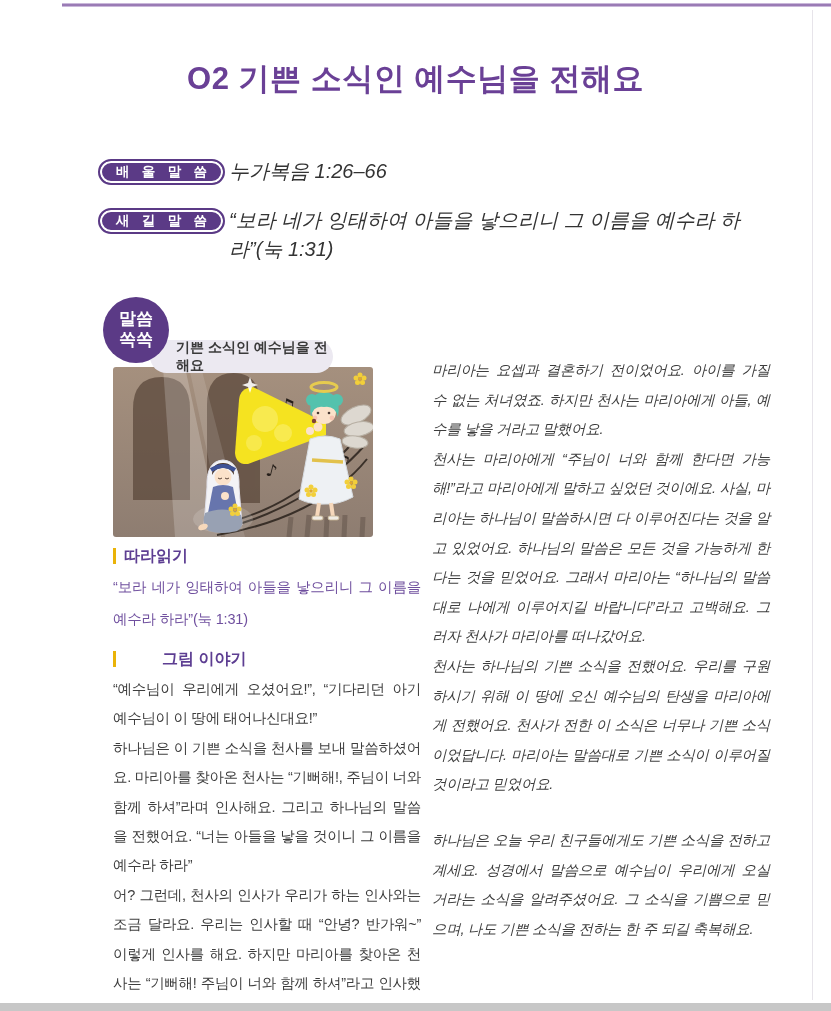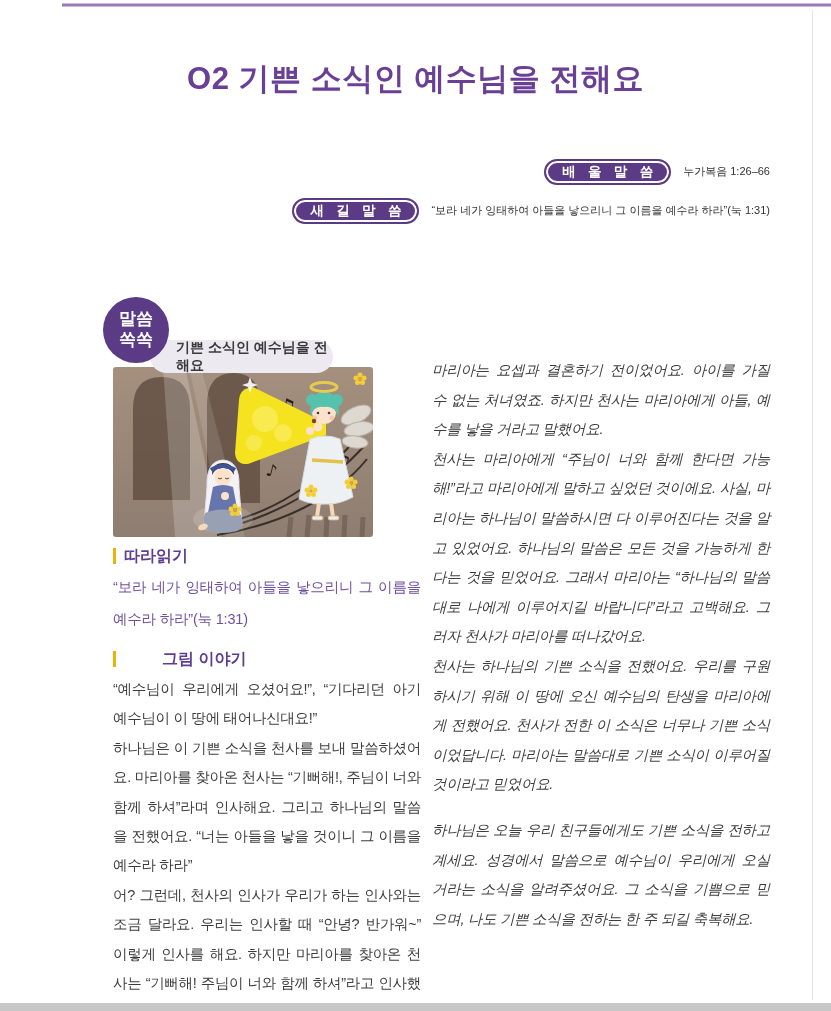--- a/index.html
+++ b/index.html
@@ -11,30 +11,30 @@
   .top-line {
     position:absolute; left:62px; top:3px; width:769px; height:4px;
     background:linear-gradient(to bottom,#cab8da 0 1px,#9a7bb5 1px 3px,#cab8da 3px 4px);
   }
   
   .title {
     position:absolute; left:0; top:58px; width:100%; text-align:center;
     font-size:31px; font-weight:bold; color:#6a4096; letter-spacing:0.5px;
   }
   
-  .info { position:absolute; left:98px; top:159px; width:672px; display:flex; flex-direction:column; gap:12px;align-items:flex-end; }
+  .info { position:absolute; left:98px; top:159px; width:672px; display:flex; flex-direction:column; gap:22px; }
   .info-row { display:flex; align-items:flex-start; }
   .pill {
     flex:0 0 auto; width:127px; height:26px; box-sizing:border-box;
     background:#5b3a86; border:2px solid #5b3a86; border-radius:14px;
     box-shadow:inset 0 0 0 2px #ffffff;
     color:#ffffff; font-weight:bold; font-size:13.5px; line-height:18px;
     padding:2px 16px 0; text-align:justify; text-align-last:justify;
   }
-  .info-text { margin:-2px 0 0 12px; font-size:11px; color:#333333; line-height:29px; max-width:532px; }
+  .info-text { margin:-2px 0 0 4px; font-size:20px; color:#333333; line-height:29px; max-width:532px;font-style:italic; }
   
   .badge-circle {
     position:absolute; left:103px; top:297px; width:66px; height:66px; border-radius:50%;
     background:#5b3a86; color:#ffffff; font-weight:bold; font-size:17px; line-height:1.22;
     display:flex; flex-direction:column; align-items:center; justify-content:center; z-index:2;
   }
   .badge-pill {
     position:absolute; left:150px; top:312px; width:183px; height:33px; background:#ece9f1;
     border-radius:17px; display:flex; align-items:center; justify-content:center;
     padding-left:26px; box-sizing:border-box; font-size:14px; font-weight:bold; color:#3a3a3a; z-index:1;margin-top:28px;
@@ -56,21 +56,21 @@
     position:absolute; left:113px; top:675px; width:308px;
     font-size:14.5px; color:#3d3d3d; line-height:29.4px; text-align:justify; letter-spacing:-0.3px;
   }
   .story p { margin:0; }
   
   .right-col {
     position:absolute; left:432px; top:356px; width:338px;
     font-size:14.5px; color:#3d3d3d; line-height:29.6px; text-align:justify; letter-spacing:-0.3px;
   }
   .right-col p { margin:0;font-style:italic; }
-  .right-col p.spaced { margin-top:16px; }
+  .right-col p.spaced { margin-top:26px; }
   
   .bottom-bar { position:absolute; left:0; top:1003px; width:831px; height:8px; background:#c7c7c7; }
   .edge-line { position:absolute; left:812px; top:10px; width:1px; height:990px; background:#e7e4ea; }
 </style>
 </head>
 <body>
 
 <div class="page">
 
   <div class="top-line"></div>

